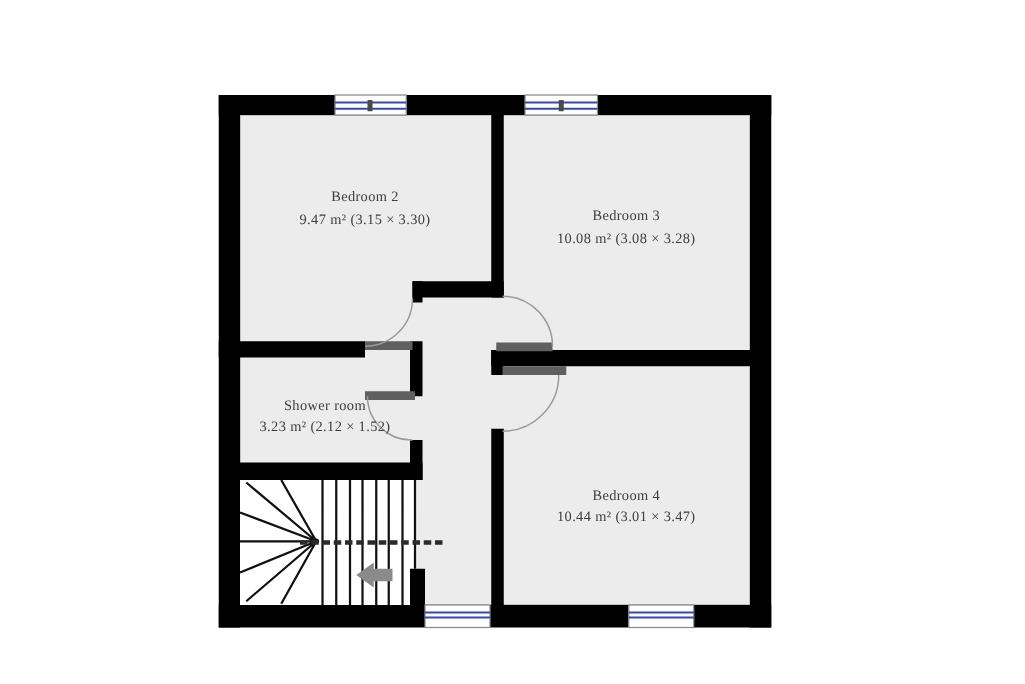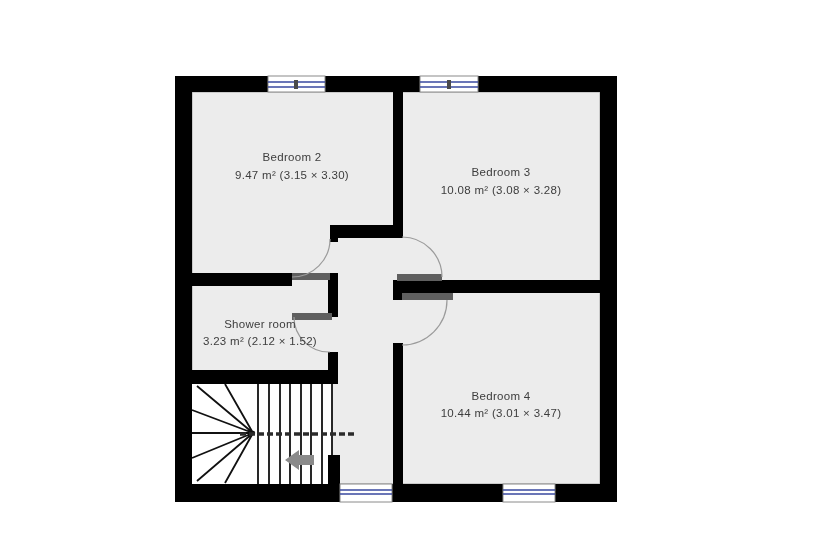--- a/index.html
+++ b/index.html
@@ -1,17 +1,17 @@
 <!DOCTYPE html>
 <html><head>
 <meta charset="utf-8">
 <style>
   html,body{margin:0;padding:0;background:#ffffff;}
   .canvas{position:relative;width:676px;height:547px;background:#ffffff;overflow:hidden;
-          font-family:Liberation Sans, sans-serif;}
+          font-family:Liberation Serif, serif;}
   svg{position:absolute;left:0;top:0;}
   .room-name{font-size:11.5px;fill:#3d3d3d;letter-spacing:.3px;}
   .room-dims{font-size:11.5px;fill:#3d3d3d;letter-spacing:.3px;}
   .disclaimer{font-size:6px;fill:#3f3f3f;letter-spacing:.25px;}
 </style>
 </head>
 <body>
 
 <div class="canvas">
   <svg width="820" height="547" viewBox="0 0 820 547">

